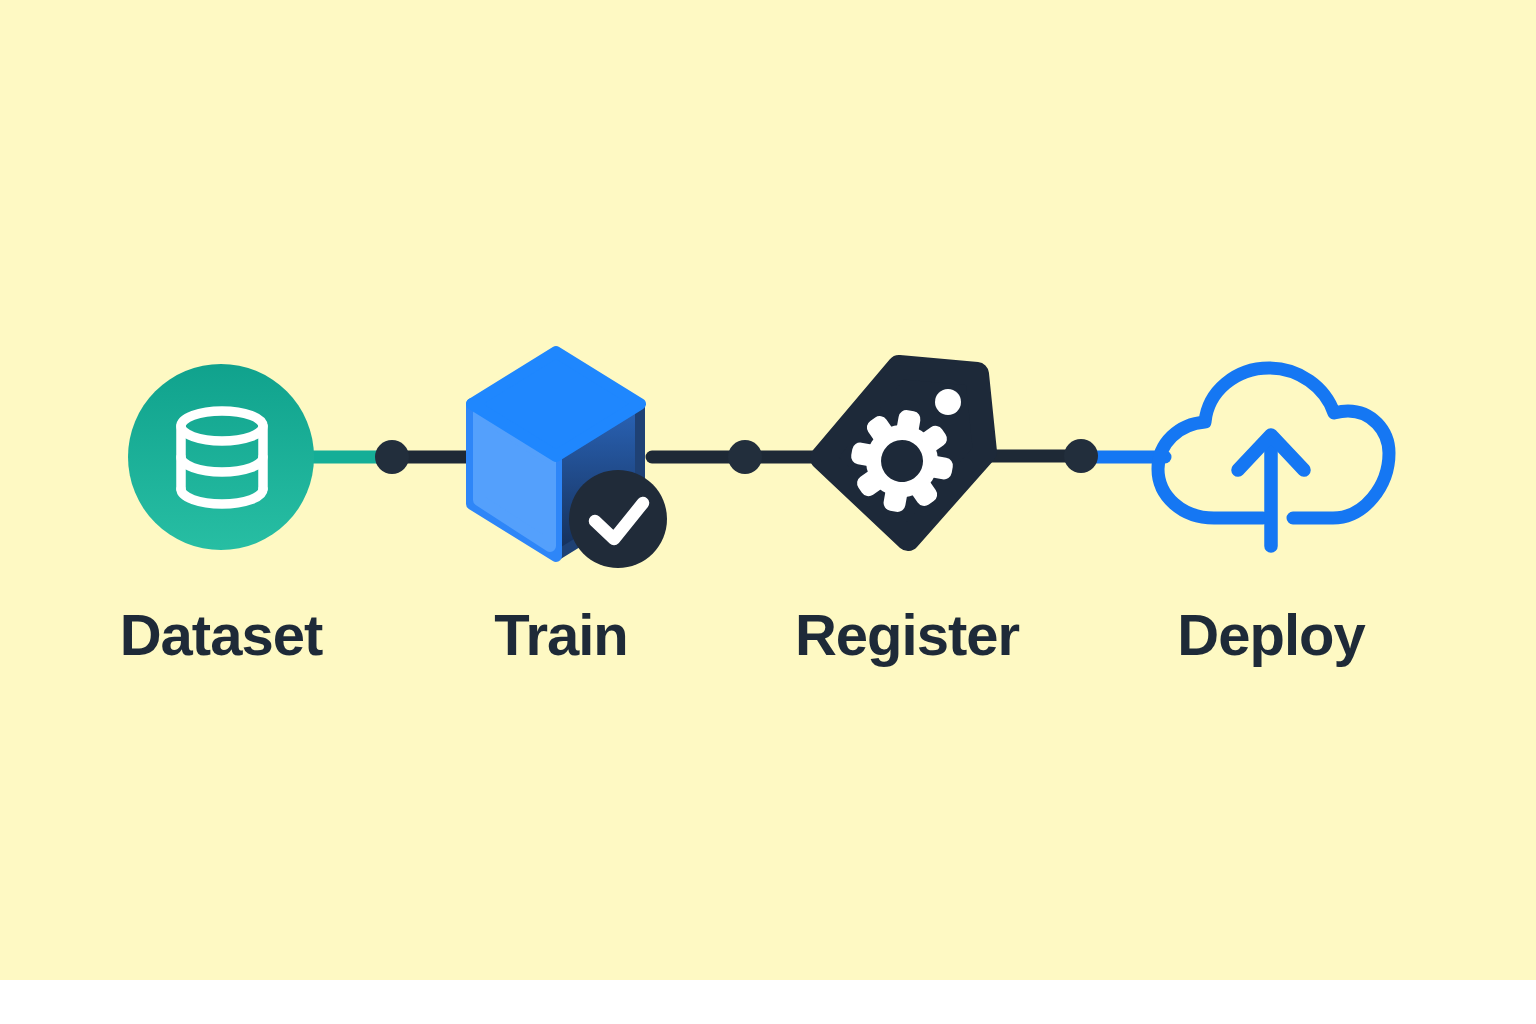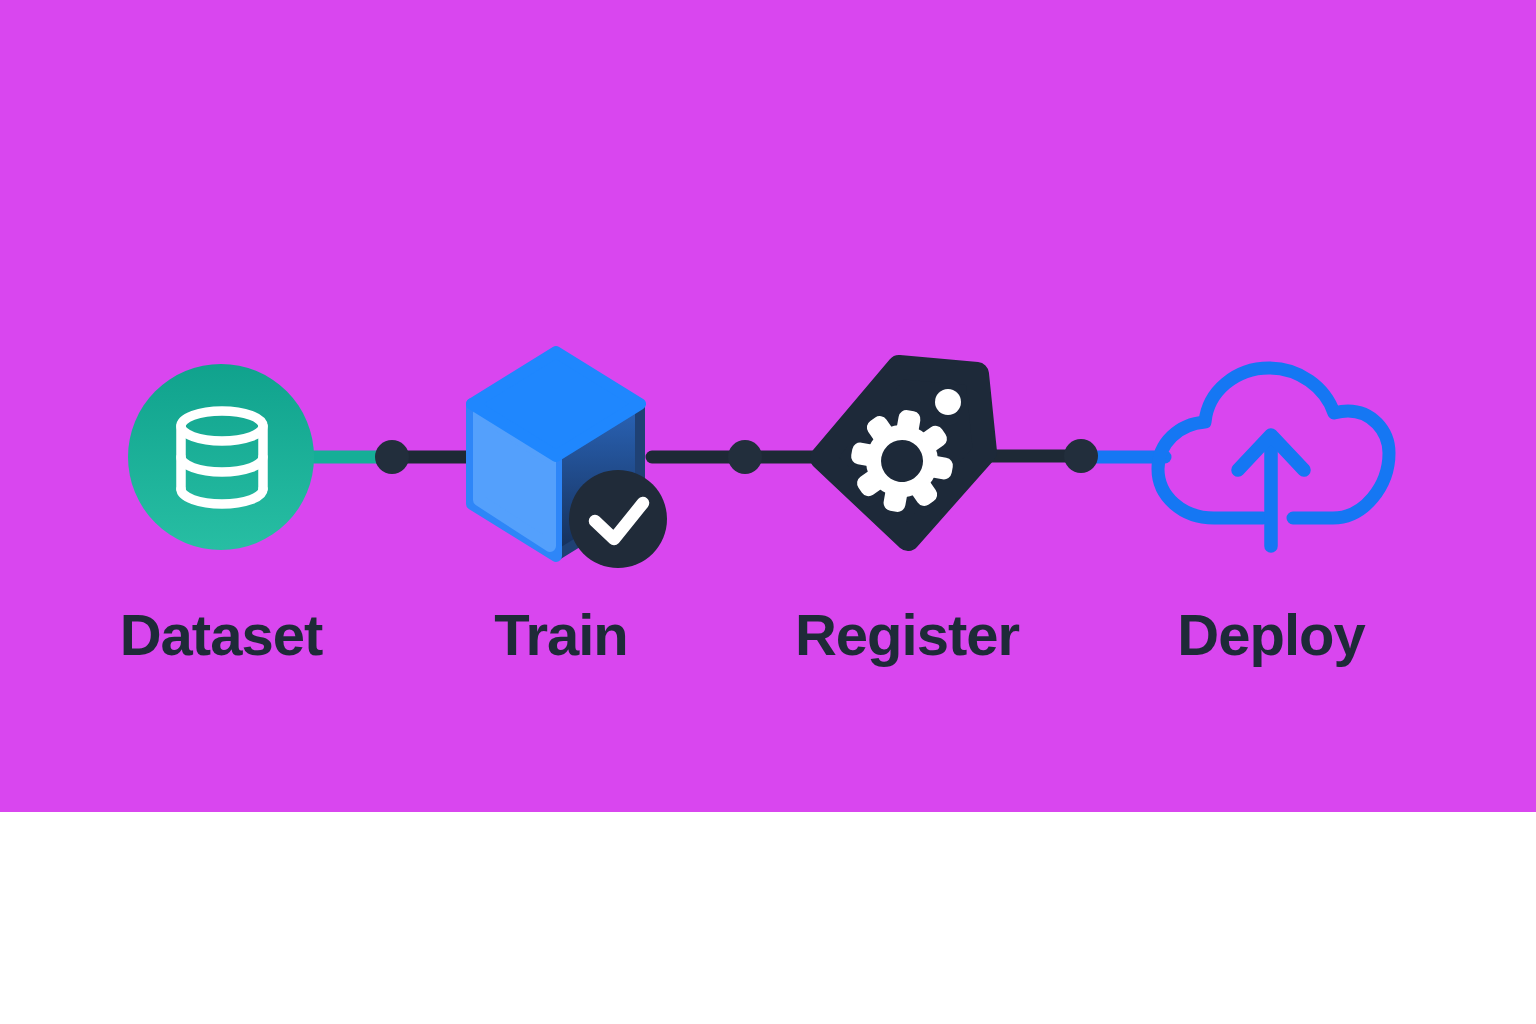--- a/index.html
+++ b/index.html
@@ -1,17 +1,17 @@
 <!DOCTYPE html>
 <html><head>
 <meta charset="utf-8">
 <style>
   html,body{margin:0;padding:0;background:#ffffff;}
   .stage-wrap{
-    width:1536px;height:812px;position:relative;background:#d946ef;overflow:hidden;
+    width:1536px;height:980px;position:relative;background:#fef9c3;overflow:hidden;
     font-family:"Liberation Sans", sans-serif;
   }
   svg text.stage-label{
     font-family:"Liberation Sans", sans-serif;
     font-size:58px;
     font-weight:600;
     letter-spacing:-1px;
     fill:#1E2A38;
     text-anchor:middle;
   }

